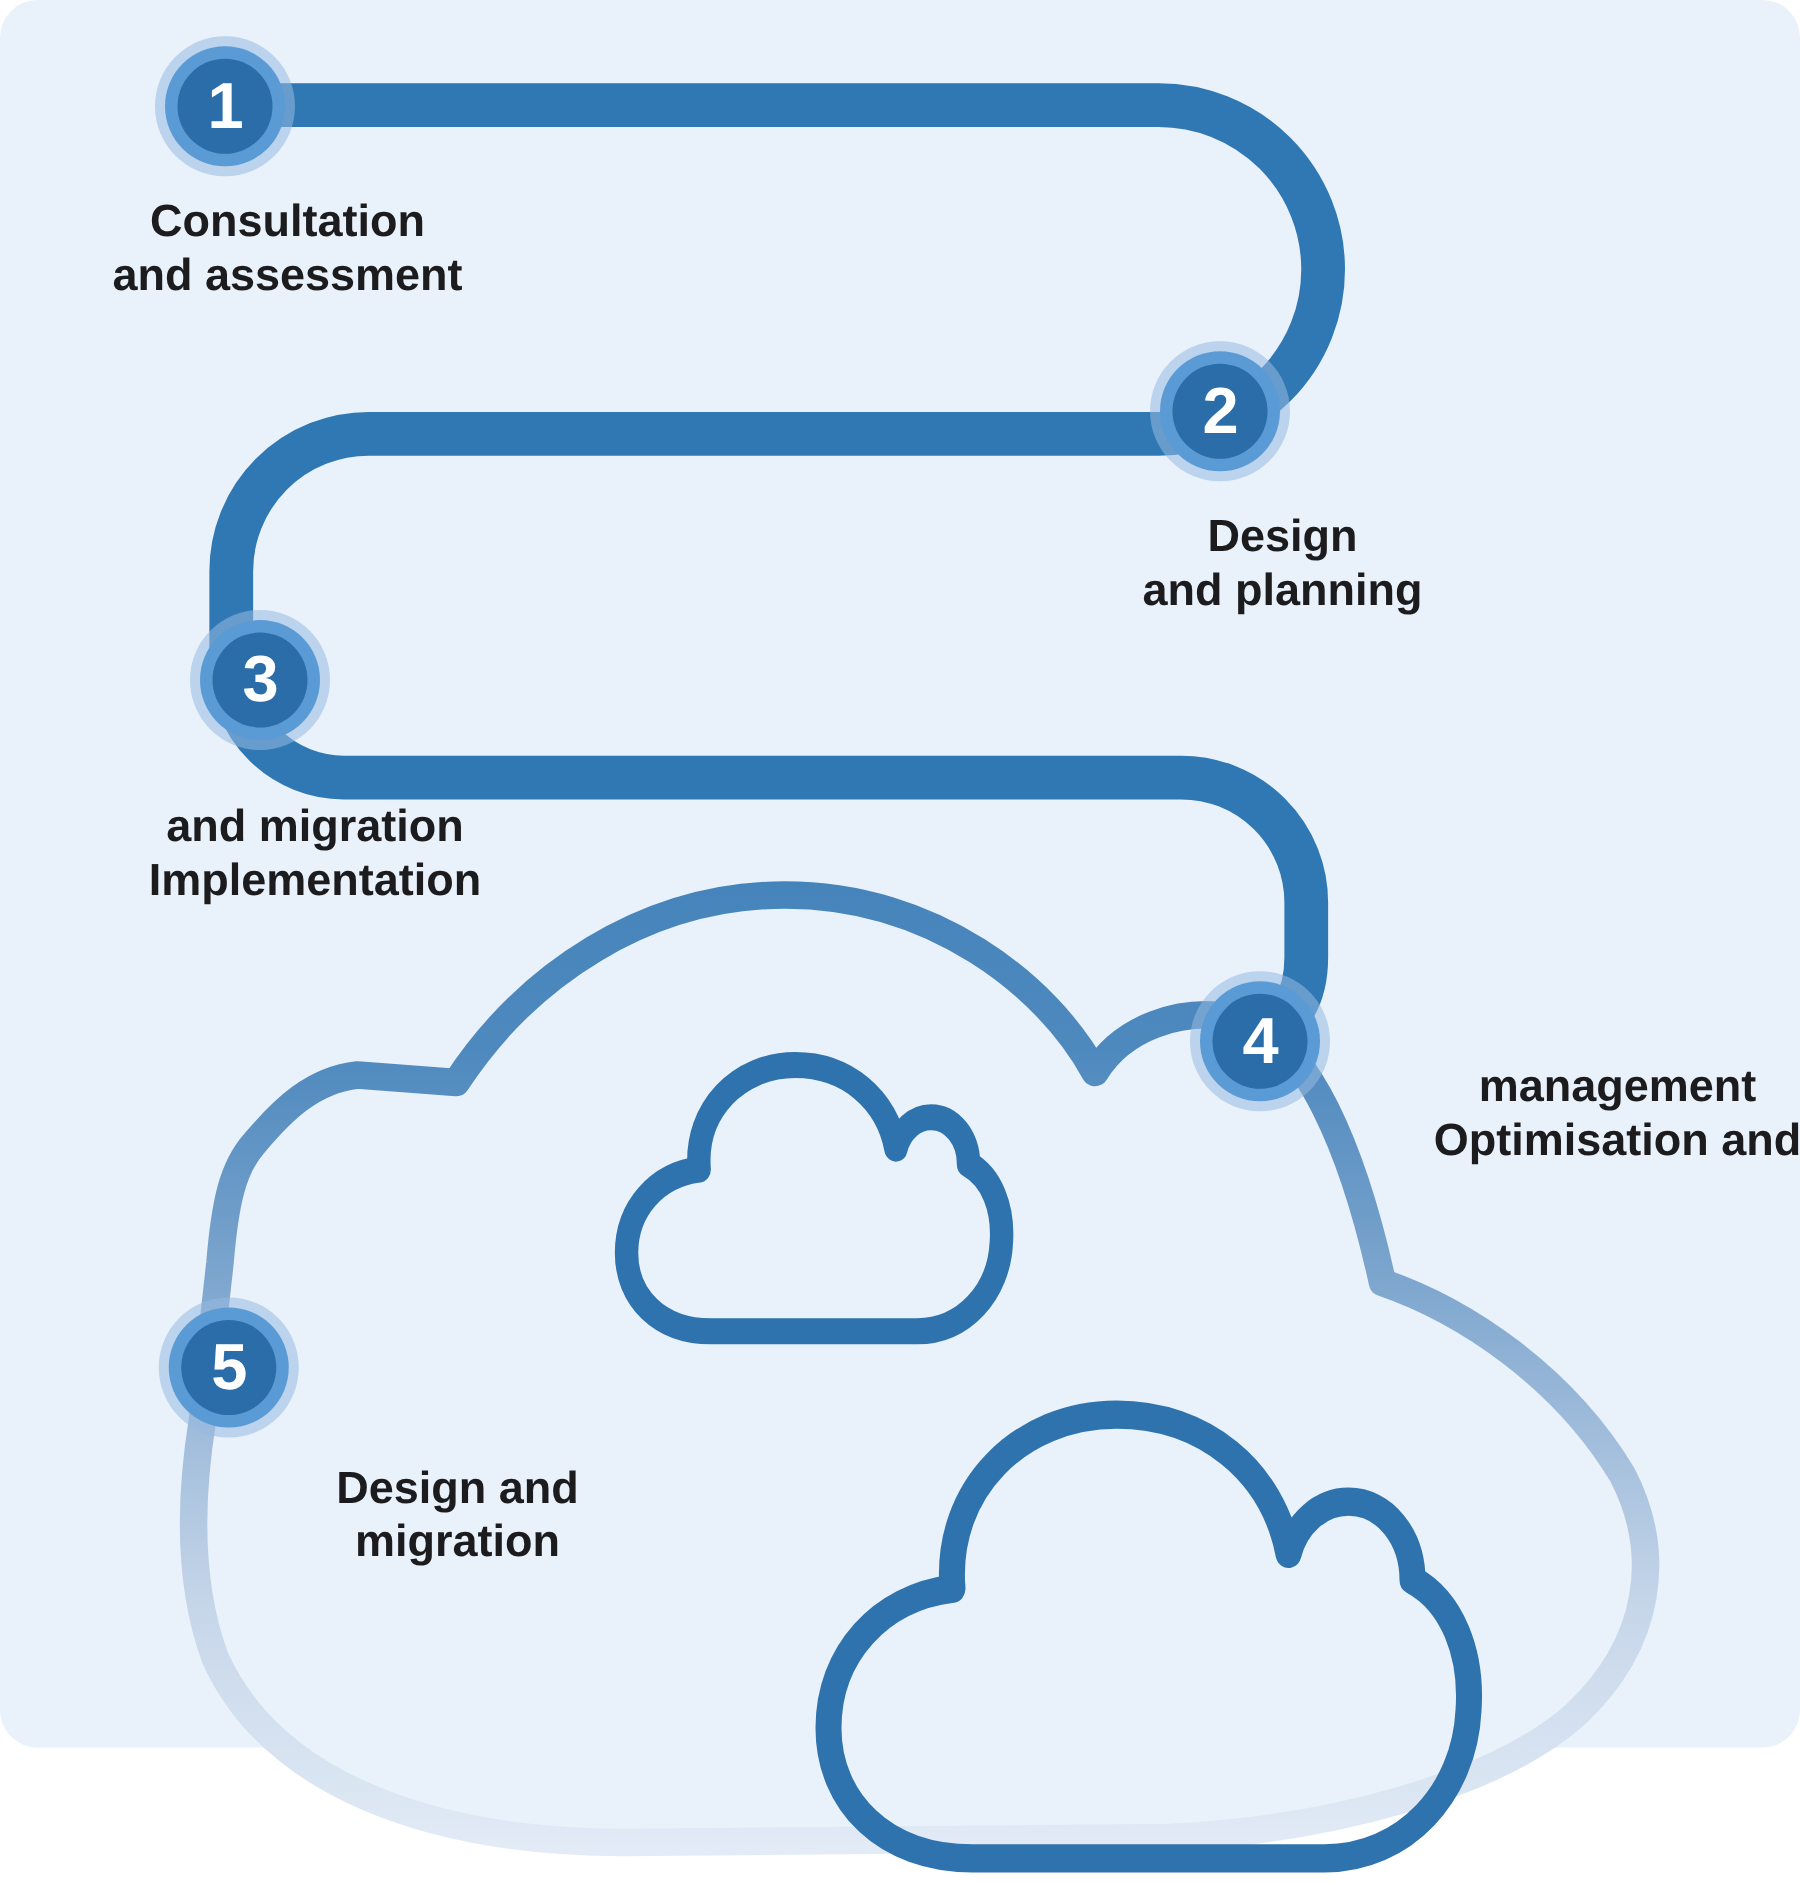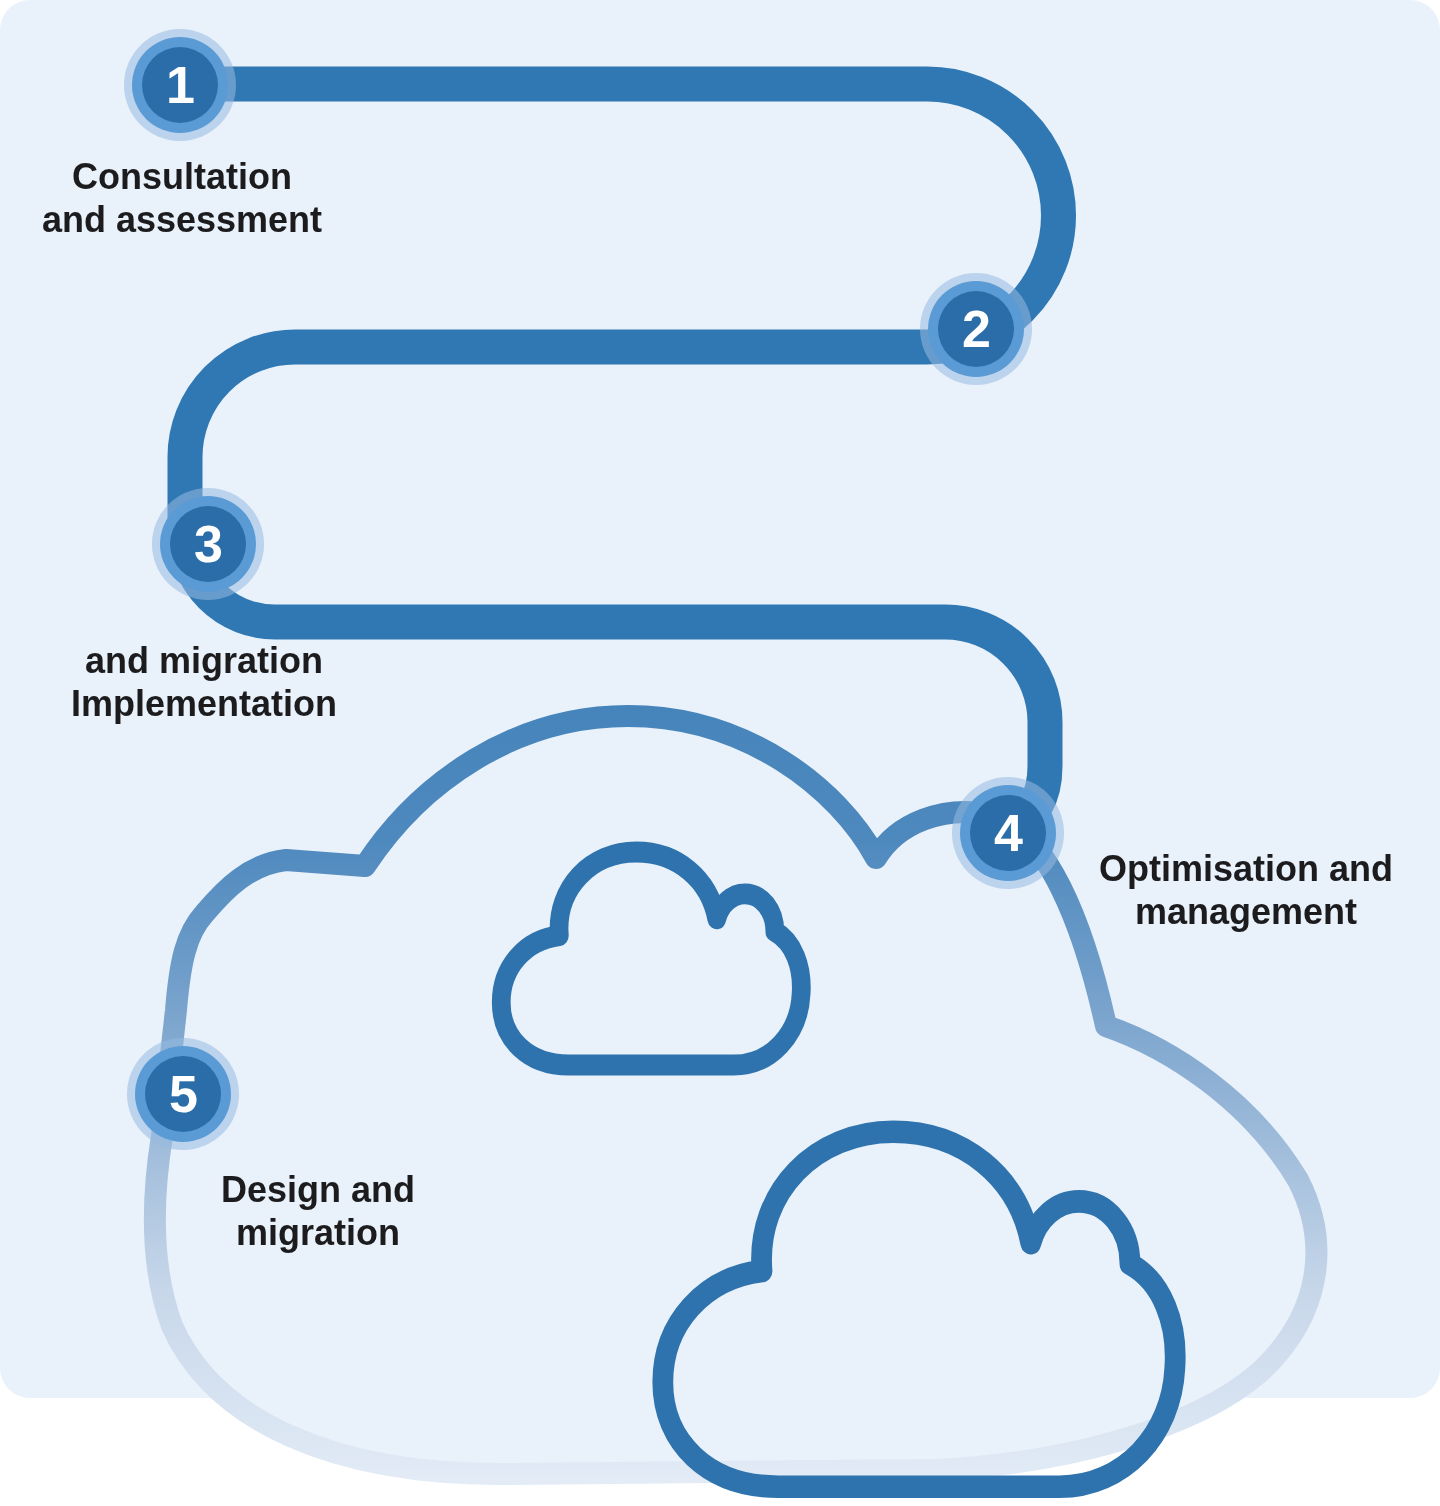--- a/index.html
+++ b/index.html
@@ -37,20 +37,21 @@
     font-size:52px;font-weight:700;line-height:1;
     letter-spacing:-1px;
   }
   .step-label{
     position:absolute;
     transform:translateX(-50%);
     text-align:center;
     color:var(--label-text);
     font-size:36px;font-weight:700;line-height:43px;
     white-space:nowrap;
+    margin-left:48px;
   }
   .step-label span{display:block;}
 
   
   .node-1{left:180px;top:85px;}
   .node-2{left:976px;top:329px;}
   .node-3{left:208px;top:544px;}
   .node-4{left:1008px;top:833px;}
   .node-5{left:183px;top:1094px;}
 
@@ -142,26 +143,30 @@
     <span class="step-number">4</span>
   </div>
   <div class="step-node node-5">
     <span class="step-number">5</span>
   </div>
 
   <div class="step-label label-1">
     <span>Consultation</span>
     <span>and assessment</span>
   </div>
+  <div class="step-label label-2">
+    <span>Design</span>
+    <span>and planning</span>
+  </div>
   <div class="step-label label-3">
     <span>and migration</span>
     <span>Implementation</span>
   </div>
   <div class="step-label label-4">
+    <span>management</span>
     <span>Optimisation and</span>
-    <span>management</span>
   </div>
   <div class="step-label label-5">
     <span>Design and</span>
     <span>migration</span>
   </div>
 
 </div>
 
 </body></html>

